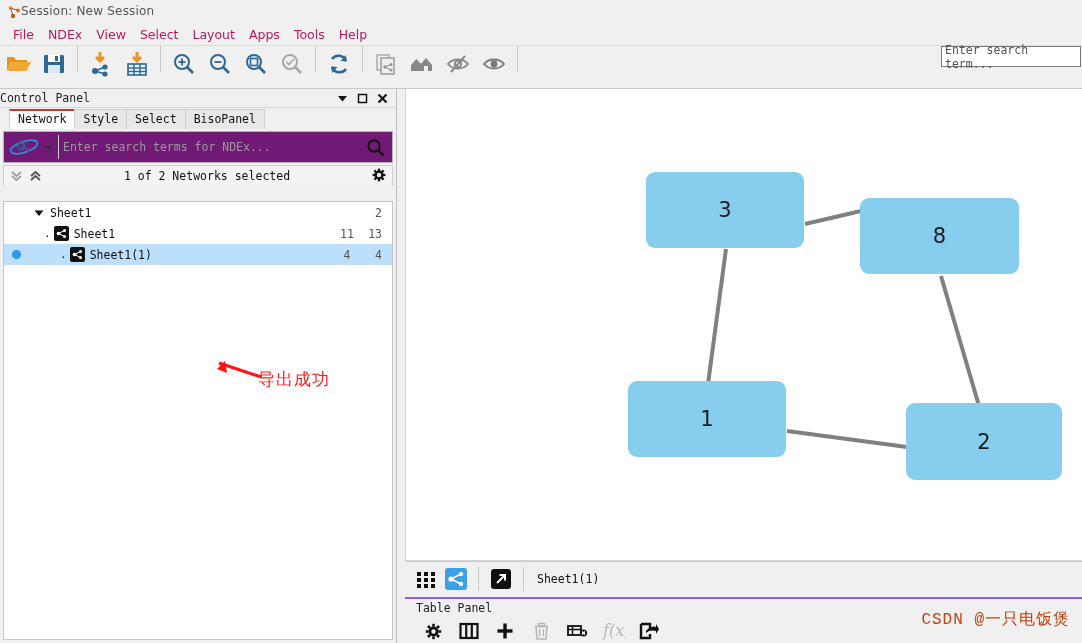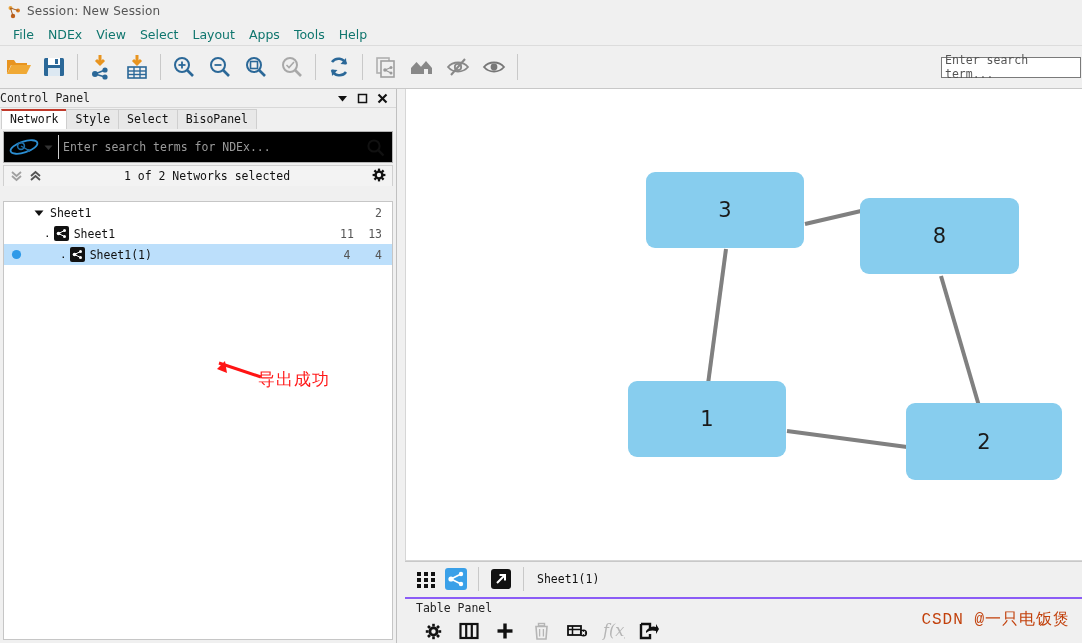--- a/index.html
+++ b/index.html
@@ -13,48 +13,48 @@
   #app {
     position: relative;
     width: 1082px; height: 643px;
     background: #f0f0f0;
   }
 
   
   .titlebar {
     position: absolute; left: 0; top: 0; width: 1082px; height: 22px;
     background: #f0f0f0;
-    display: flex; align-items: center; gap: 6px;
+    display: flex; align-items: center; 
     padding-left: 7px;
   }
   .titlebar .tb-icon { width: 14px; height: 14px; position: relative; flex: 0 0 auto; }
   .title-text {
     font-family: "DejaVu Sans", sans-serif;
     font-size: 12px; color: #555; letter-spacing: .2px;
   }
 
   
   .menubar {
     position: absolute; left: 0; top: 24px; width: 1082px; height: 20px;
     display: flex; align-items: center; padding-left: 6px; gap: 0px;
     background: #f0f0f0;
   }
   .menu-item {
     font-family: "DejaVu Sans", sans-serif;
-    font-size: 12.5px; color: #0f766e;
+    font-size: 12.5px; color: #be185d;
     padding: 1px 7px; cursor: default; white-space: nowrap;
   }
 
   
   .toolbar {
     position: absolute; left: 0; top: 45px; width: 1082px; height: 44px;
     background: #f0f0f0;
     border-top: 1px solid #dcdcdc;
     border-bottom: 1px solid #c8c8c8;
-    display: flex; align-items: center;
+    display: flex; align-items: flex-start;
   }
   .tb-sep { width: 1px; height: 26px; background: #c9c9c9; margin: 0 5px; flex: 0 0 auto; }
   .tb-btn {
     width: 36px; height: 36px; display: flex; align-items: center; justify-content: center;
     flex: 0 0 auto; cursor: default;
   }
   .tb-btn svg { display: block; }
   .tb-spacer { flex: 1 1 auto; }
   .search-box {
     width: 140px; height: 21px; margin-right: 1px;
@@ -72,31 +72,31 @@
   }
   .cp-header {
     height: 19px; display: flex; align-items: center;
     background: #f0f0f0;
     border-bottom: 1px solid #d8d8d8;
   }
   .cp-title { font-size: 11.5px; color: #222; font-family: "DejaVu Sans Mono", monospace; }
   .cp-ctrls { margin-left: auto; display: flex; align-items: center; gap: 9px; padding-right: 8px; }
   .cp-ctrl { cursor: default; display: flex; align-items: center; justify-content: center; }
 
-  .cp-tabs { height: 21px; display: flex; align-items: flex-end; background: #f0f0f0; padding-left: 1px; }
+  .cp-tabs { height: 21px; display: flex; align-items: flex-end; background: #f0f0f0; padding-left: 9px; }
   .cp-tab {
     font-size: 11.5px; color: #111; padding: 2px 8px 3px 8px;
     border: 1px solid #cfcfcf; border-bottom: none; background: #e8e8e8;
     margin-right: -1px; cursor: default;
     font-family: "DejaVu Sans Mono", monospace;
   }
   .cp-tab.active { background: #ffffff; border-top: 2px solid #c0392b; padding-top: 1px; }
 
   .ndex-bar {
-    height: 32px; margin: 2px 3px 0 3px; background: #000000;
+    height: 32px; margin: 2px 3px 0 3px; background: #701a75;
     border: 1px solid #b4b4b4; display: flex; align-items: center;
   }
   .ndex-logo { width: 40px; display: flex; align-items: center; justify-content: center; }
   .ndex-caret { width: 10px; display: flex; align-items: center; }
   .ndex-div { width: 1px; height: 24px; background: #cfcfcf; margin: 0 4px; }
   .ndex-input {
     flex: 1 1 auto; font-size: 11.5px; color: #9a9a9a;
     font-family: "DejaVu Sans Mono", monospace;
   }
   .ndex-search-btn { width: 34px; display: flex; align-items: center; justify-content: center; }

